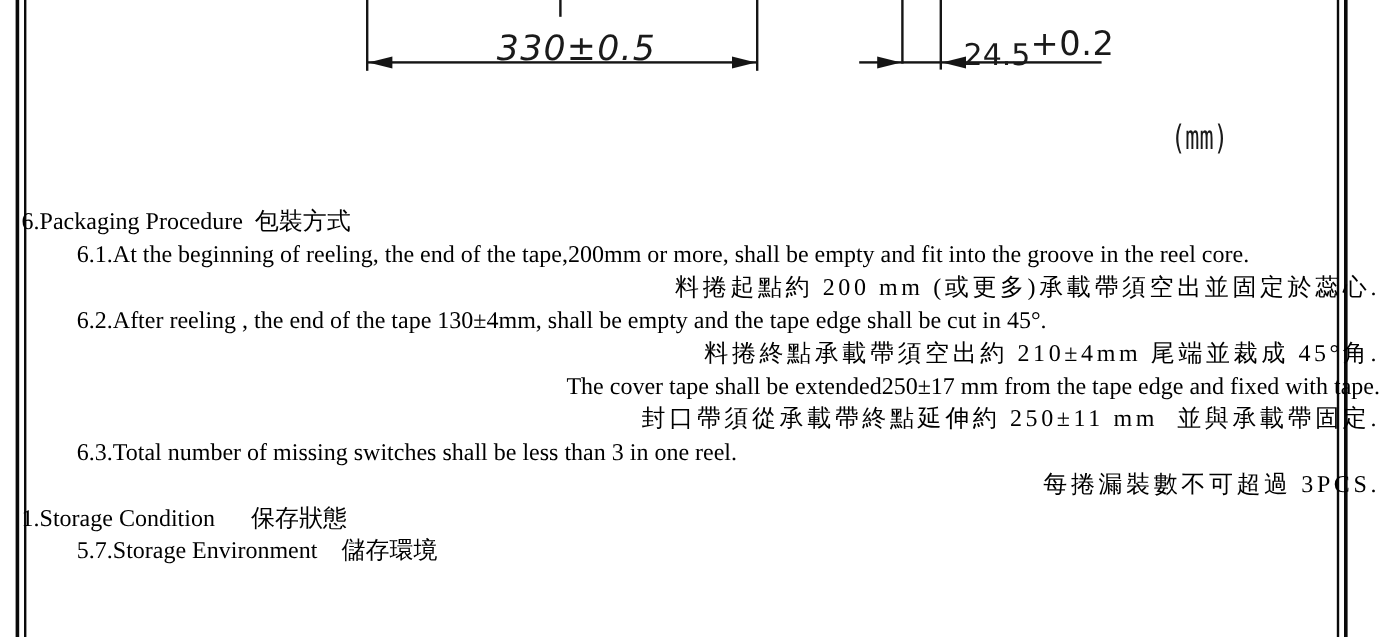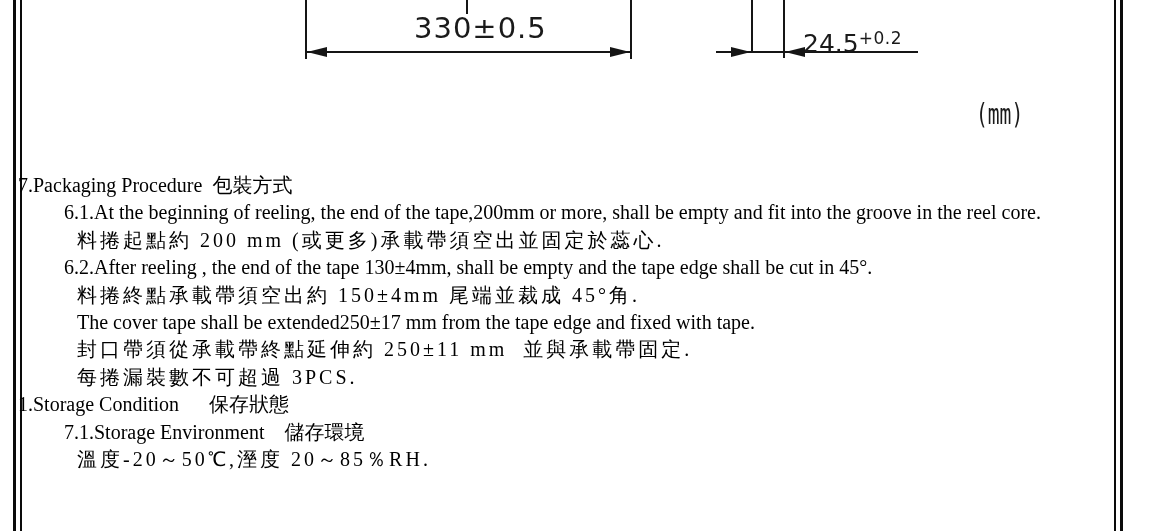--- a/index.html
+++ b/index.html
@@ -24,32 +24,32 @@
   .arrow { position:absolute; width:0; height:0; border-top:5px solid transparent; border-bottom:5px solid transparent; }
   .arrow.pt-left  { border-right:20px solid #151515; }
   .arrow.pt-right { border-left:20px solid #151515; }
   .cad {
     position:absolute;
     font-family:"DejaVu Sans", sans-serif;
     color:#1a1a1a;
     line-height:1;
     white-space:pre;
   }
-  .dim330 { left:414px; top:14px; font-size:29px; letter-spacing:1px; }
+  .dim330 { left:414px; top:26px; font-size:29px; letter-spacing:1px;font-style:italic; }
   .dim164 { left:803px; top:31px; font-size:25px; }
-  .dim164 .tol { font-size:17px; position:relative; top:-8px; letter-spacing:0.5px; }
+  .dim164 .tol { font-size:28px; position:relative; top:-8px; letter-spacing:0.5px; }
   .unitmm { left:976px; top:101px; font-size:28px; font-family:"DejaVu Sans Mono", monospace;
             transform:scaleX(0.70); transform-origin:left top; }
 
   
   .doc { position:absolute; left:0; top:172px; width:1150px; font-size:20px; }
   .line { height:27.4px; line-height:27.4px; white-space:pre; }
   .ind0 { padding-left:18px; }
   .ind1 { padding-left:64px; }
-  .ind2 { padding-left:77px; }
+  .ind2 { padding-left:77px;text-align:right; }
   .zh   { letter-spacing:3px; }
 </style>
 </head>
 <body>
 
 <div class="page">
 
   <div class="vline b-left-outer"></div>
   <div class="vline b-left-inner"></div>
   <div class="vline b-right-inner"></div>
@@ -69,26 +69,26 @@
     <div class="dline ext" style="left:783px; height:58px;"></div>
     <div class="dline" style="left:716px; top:51px; width:202px; height:2px;"></div>
     <div class="arrow pt-right" style="left:731px; top:47px;"></div>
     <div class="arrow pt-left" style="left:785px; top:47px;"></div>
     <div class="cad dim164"><span>24.5</span><span class="tol">+0.2</span></div>
 
     <div class="cad unitmm">(mm)</div>
   </div>
 
   <div class="doc">
-    <div class="line ind0">7.Packaging Procedure  包裝方式</div>
+    <div class="line ind0">6.Packaging Procedure  包裝方式</div>
     <div class="line ind1">6.1.At the beginning of reeling, the end of the tape,200mm or more, shall be empty and fit into the groove in the reel core.</div>
     <div class="line ind2 zh">料捲起點約 200 mm (或更多)承載帶須空出並固定於蕊心.</div>
     <div class="line ind1">6.2.After reeling , the end of the tape 130±4mm, shall be empty and the tape edge shall be cut in 45°.</div>
-    <div class="line ind2 zh">料捲終點承載帶須空出約 150±4mm 尾端並裁成 45°角.</div>
+    <div class="line ind2 zh">料捲終點承載帶須空出約 210±4mm 尾端並裁成 45°角.</div>
     <div class="line ind2">The cover tape shall be extended250±17 mm from the tape edge and fixed with tape.</div>
     <div class="line ind2 zh">封口帶須從承載帶終點延伸約 250±11 mm  並與承載帶固定.</div>
+    <div class="line ind1">6.3.Total number of missing switches shall be less than 3 in one reel.</div>
     <div class="line ind2 zh">每捲漏裝數不可超過 3PCS.</div>
     <div class="line ind0">1.Storage Condition      保存狀態</div>
-    <div class="line ind1">7.1.Storage Environment    儲存環境</div>
-    <div class="line ind2 zh">溫度-20～50℃,溼度 20～85％RH.</div>
+    <div class="line ind1">5.7.Storage Environment    儲存環境</div>
   </div>
 
 </div>
 
 </body></html>

